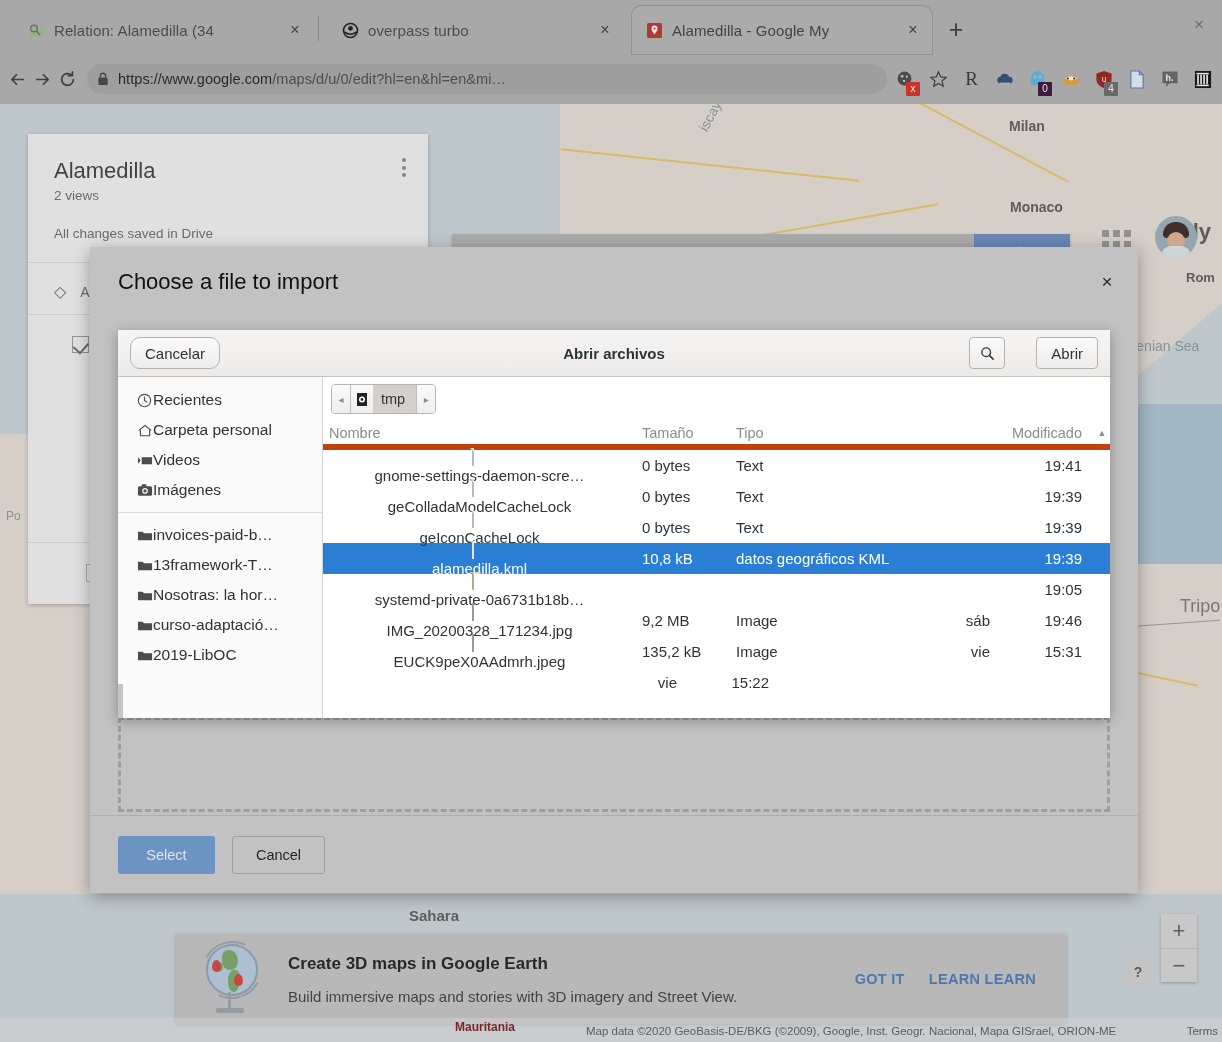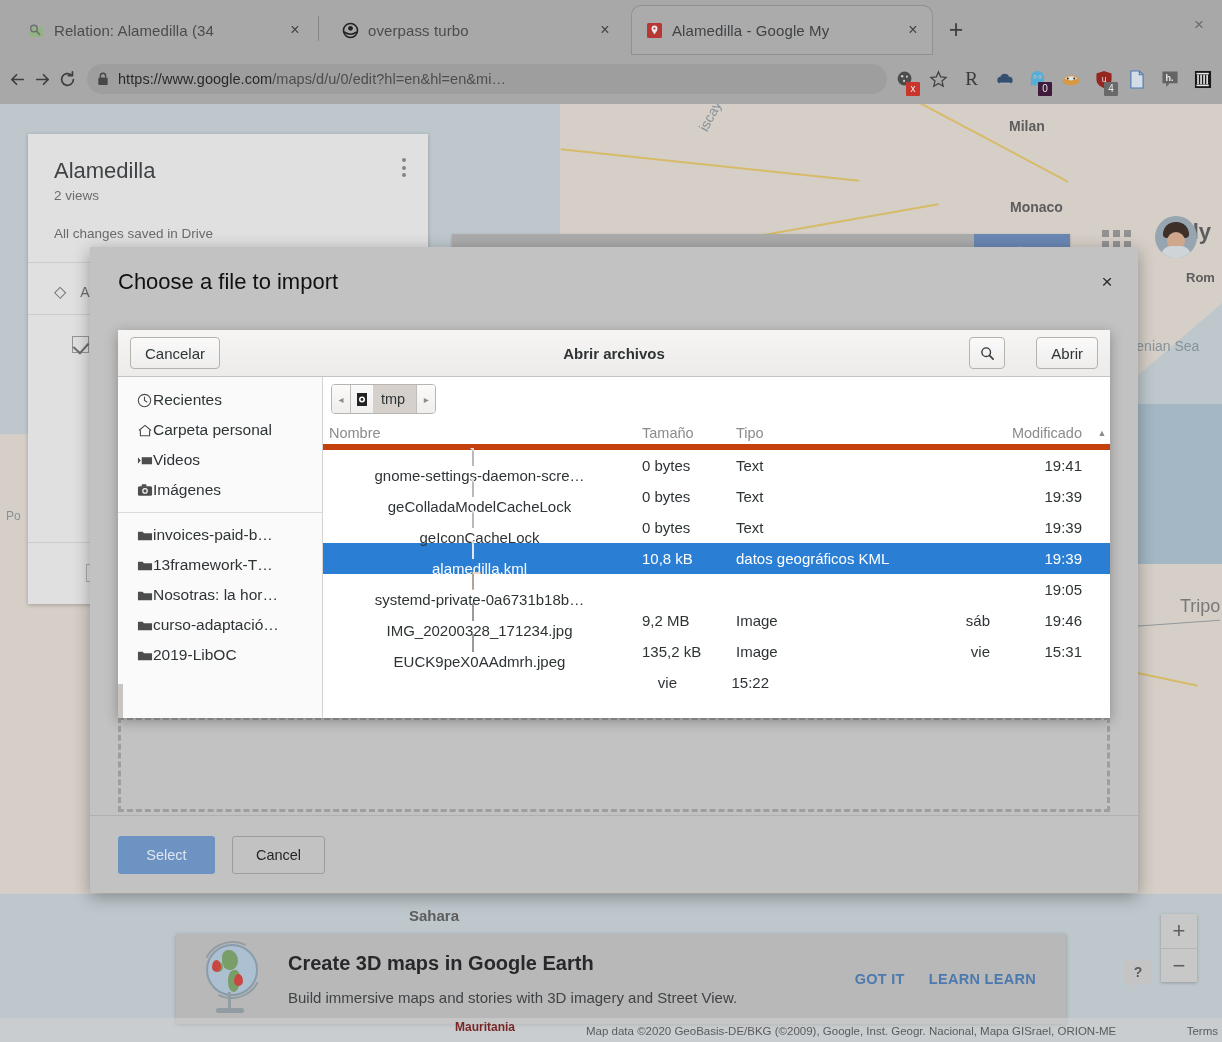--- a/index.html
+++ b/index.html
@@ -213,21 +213,21 @@
   .globe .continent { position: absolute; background: #7fa86a; }
   .globe .ring {
     position: absolute; left: 4px; top: -1px; width: 60px; height: 58px;
     border: 2px solid #9aa7ae; border-radius: 50%; transform: rotate(-18deg);
     border-left-color: transparent; border-right-color: transparent;
   }
   .globe .stand { position: absolute; left: 30px; top: 50px; width: 3px; height: 18px; background: #9aa7ae; }
   .globe .base { position: absolute; left: 18px; top: 66px; width: 28px; height: 5px; background: #9aa7ae; border-radius: 2px; }
   .globe .pin { position: absolute; width: 9px; height: 12px; background: #d9433f; border-radius: 50% 50% 50% 50%/60% 60% 40% 40%; }
   .banner-text { flex: 1; }
-  .banner-h { font-size: 20px; font-weight: bold; color: #202124; margin-bottom: 14px; }
+  .banner-h { font-size: 17px; font-weight: bold; color: #202124; margin-bottom: 14px; }
   .banner-p { font-size: 15px; color: #3c4043; }
   .banner-actions { display: flex; gap: 24px; align-items: center; padding-right: 8px; }
   .banner-link { font-size: 14.5px; color: #4a7ebb; font-weight: bold; letter-spacing: .3px; }
 
   
   .modal-scrim {
     position: absolute; left: 0; top: 0; width: 1222px; height: 1042px;
     background: rgba(90,90,90,0.13); z-index: 40;
   }
   .import-modal {
@@ -272,21 +272,21 @@
     background: linear-gradient(#f6f5f4, #edebe9);
     border-bottom: 1px solid #c5c2bf;
     display: flex; align-items: center;
   }
   .gtk-btn {
     height: 32px; padding: 0 14px; border: 1px solid #b6b2ae; border-radius: 4px;
     background: linear-gradient(#fbfafa, #eeedec);
     font-size: 15px; color: #2e3436; font-family: inherit;
     display: flex; align-items: center; justify-content: center;
   }
-  .gtk-cancel { position: absolute; left: 12px; }
+  .gtk-cancel { position: absolute; left: 12px; border-radius: 10px; }
   .gtk-open { position: absolute; right: 12px; }
   .gtk-searchbtn {
     position: absolute; right: 105px; width: 36px; height: 32px; padding: 0;
   }
   .gtk-header-title {
     position: absolute; left: 0; right: 0; text-align: center;
     font-size: 15px; font-weight: bold; color: #2e3436;
   }
   .gtk-body { flex: 1; display: flex; min-height: 0; }
   .gtk-sidebar {

